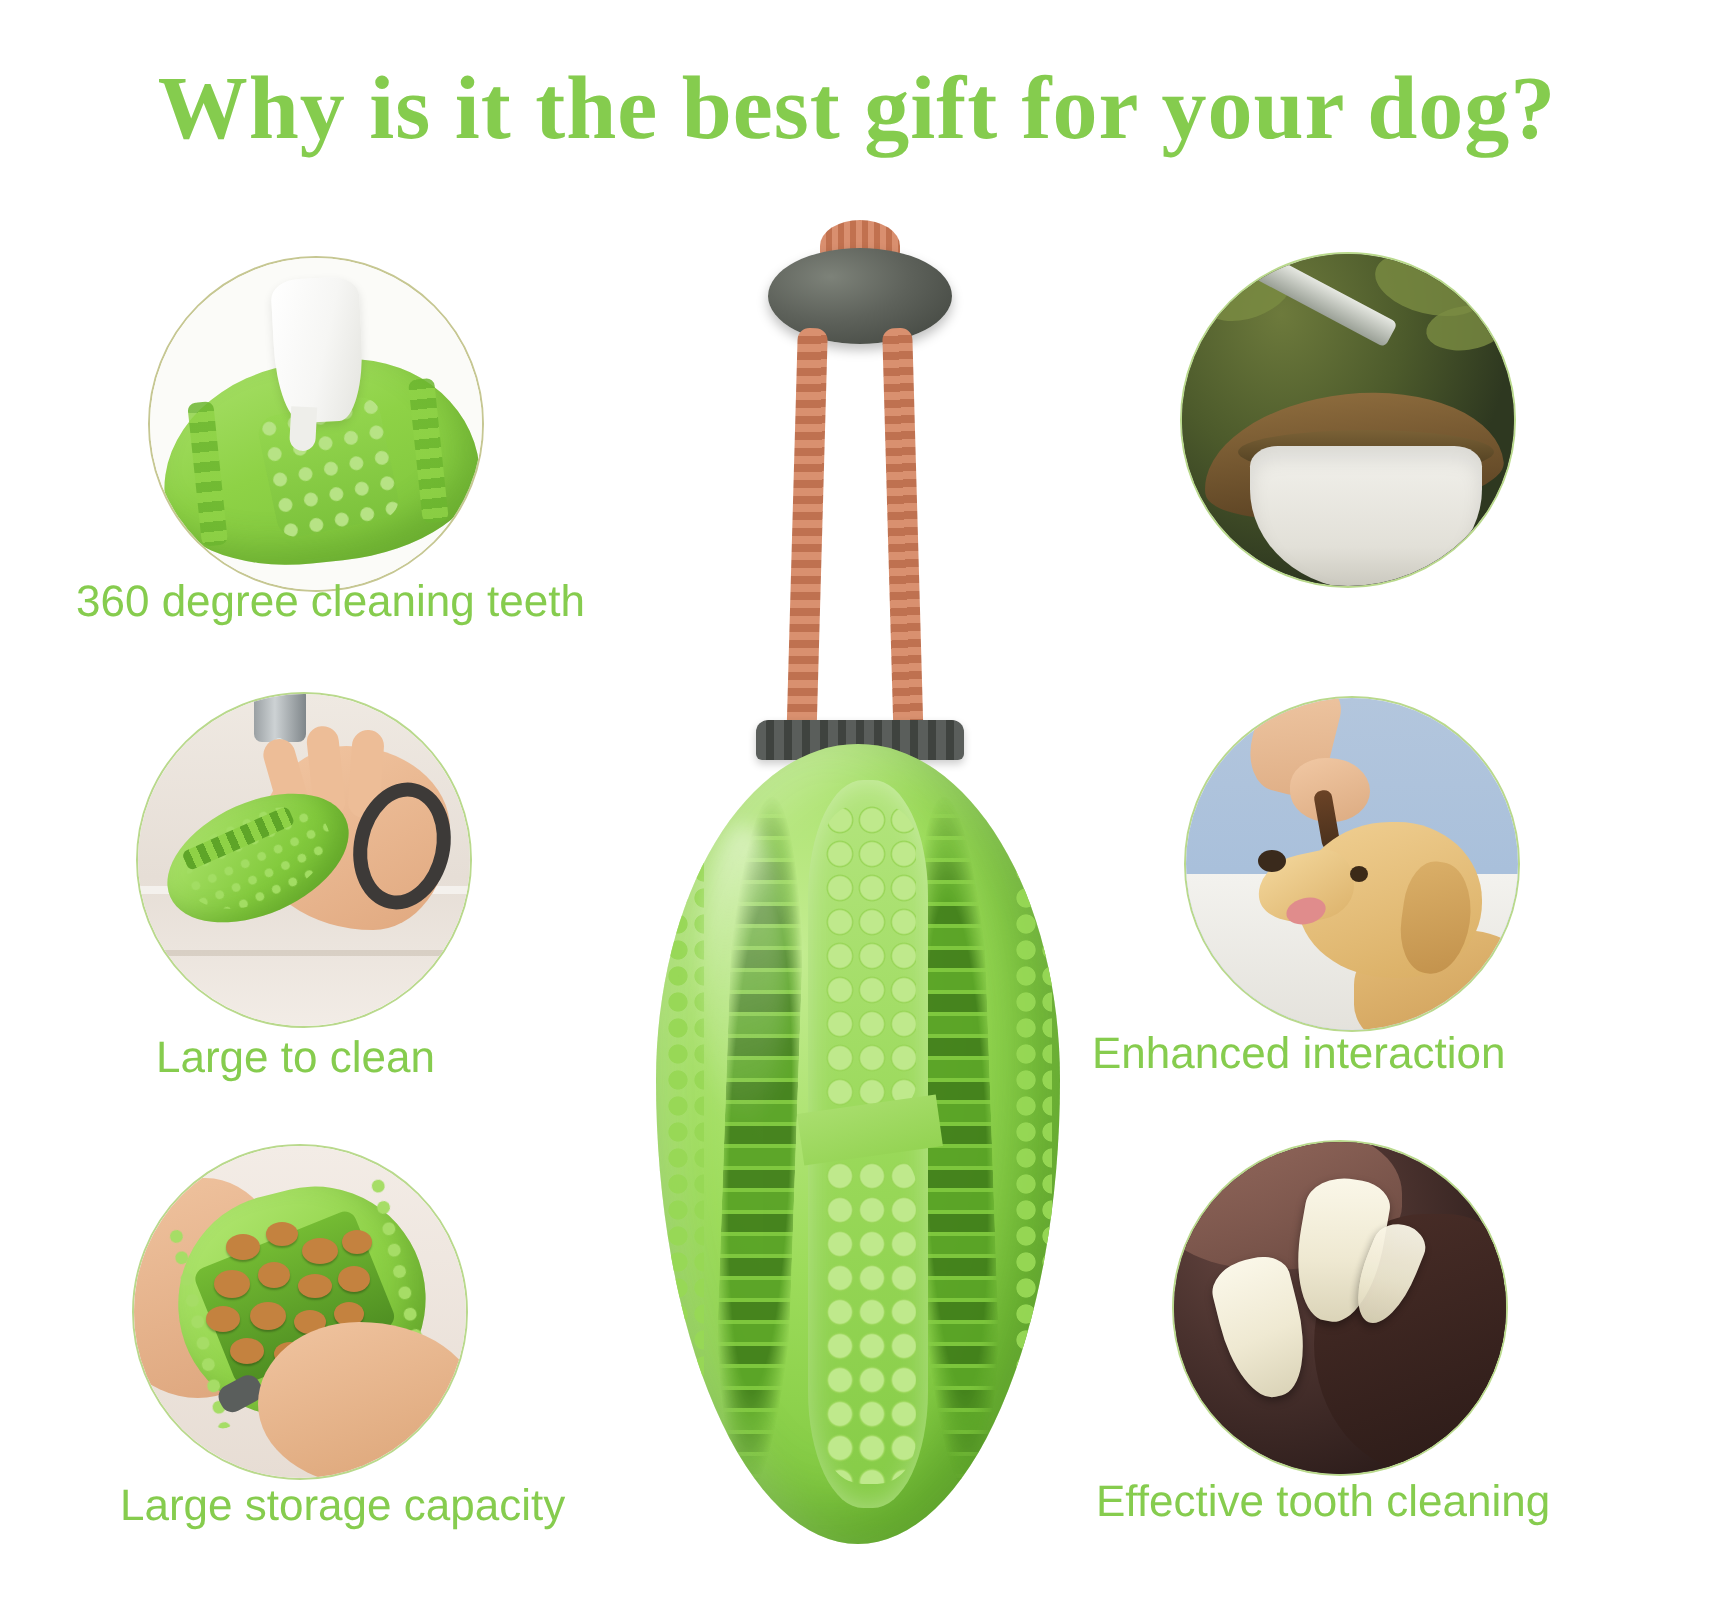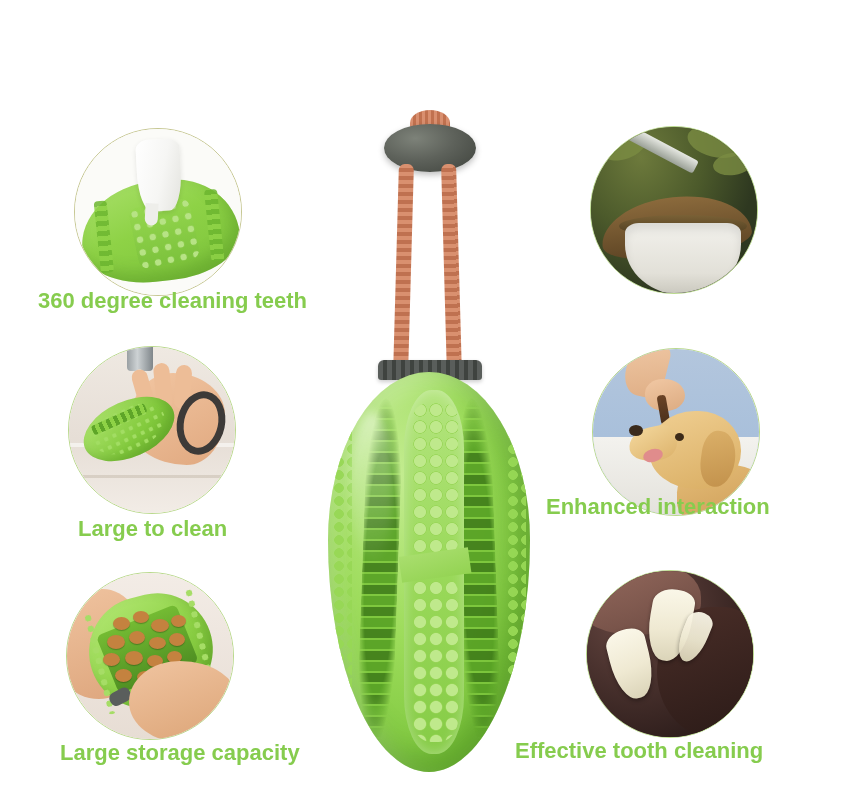--- a/index.html
+++ b/index.html
@@ -46,21 +46,21 @@
     border: 1.5px solid #c8cf9a;
     box-sizing: border-box;
     background: #ffffff;
   }
   .circle.green-ring { border-color: #b9d98c; }
   .circle.olive-ring { border-color: #c6c792; }
 
   .caption {
     position: absolute;
     font-family: "Liberation Sans", sans-serif;
-    font-weight: bold;
+    font-weight: normal;
     font-size: 22px;
     color: #86cc4e;
     white-space: nowrap;
     line-height: 1;
   }
 
   
   .scene { position: absolute; inset: 0; }
 
   
@@ -381,20 +381,21 @@
     background: linear-gradient(160deg, rgba(255,255,255,.45), rgba(255,255,255,0));
     border-radius:50%;
     filter: blur(5px);
   }
 </style>
 </head>
 <body>
 
 <div class="page">
 
+  <div class="title">Why is it the best gift for your dog?</div>
 
   <div class="product">
     <div class="knot"></div>
     <div class="bead"></div>
     <div class="rope-strand rope-l"></div>
     <div class="rope-strand rope-r"></div>
     <div class="cap"></div>
     <div class="body">
       <div class="spike-col spike-l"></div>
       <div class="spike-col spike-r"></div>
@@ -504,29 +505,29 @@
         <div class="s5-body"></div>
         <div class="s5-dog-head"></div>
         <div class="s5-ear"></div>
         <div class="s5-dog-snout"></div>
         <div class="s5-tongue"></div>
         <div class="s5-nose"></div>
         <div class="s5-eye"></div>
       </div>
     </div>
   </div>
-  <div class="caption" style="left:546px; top:496px;">Enhanced interaction</div>
+  <div class="caption" style="left:546px; top:516px;">Enhanced interaction</div>
 
   <div class="feature" style="left:586px; top:570px;">
     <div class="circle green-ring">
       <div class="scene">
         <div class="s6-bg"></div>
         <div class="s6-gum"></div>
         <div class="s6-gum2"></div>
         <div class="s6-tooth s6-t1"></div>
         <div class="s6-tooth s6-t2"></div>
         <div class="s6-tooth s6-t3"></div>
       </div>
     </div>
   </div>
-  <div class="caption" style="left:515px; top:740px;">Effective tooth cleaning</div>
+  <div class="caption" style="left:548px; top:740px;">Effective tooth cleaning</div>
 
 </div>
 
 </body></html>

